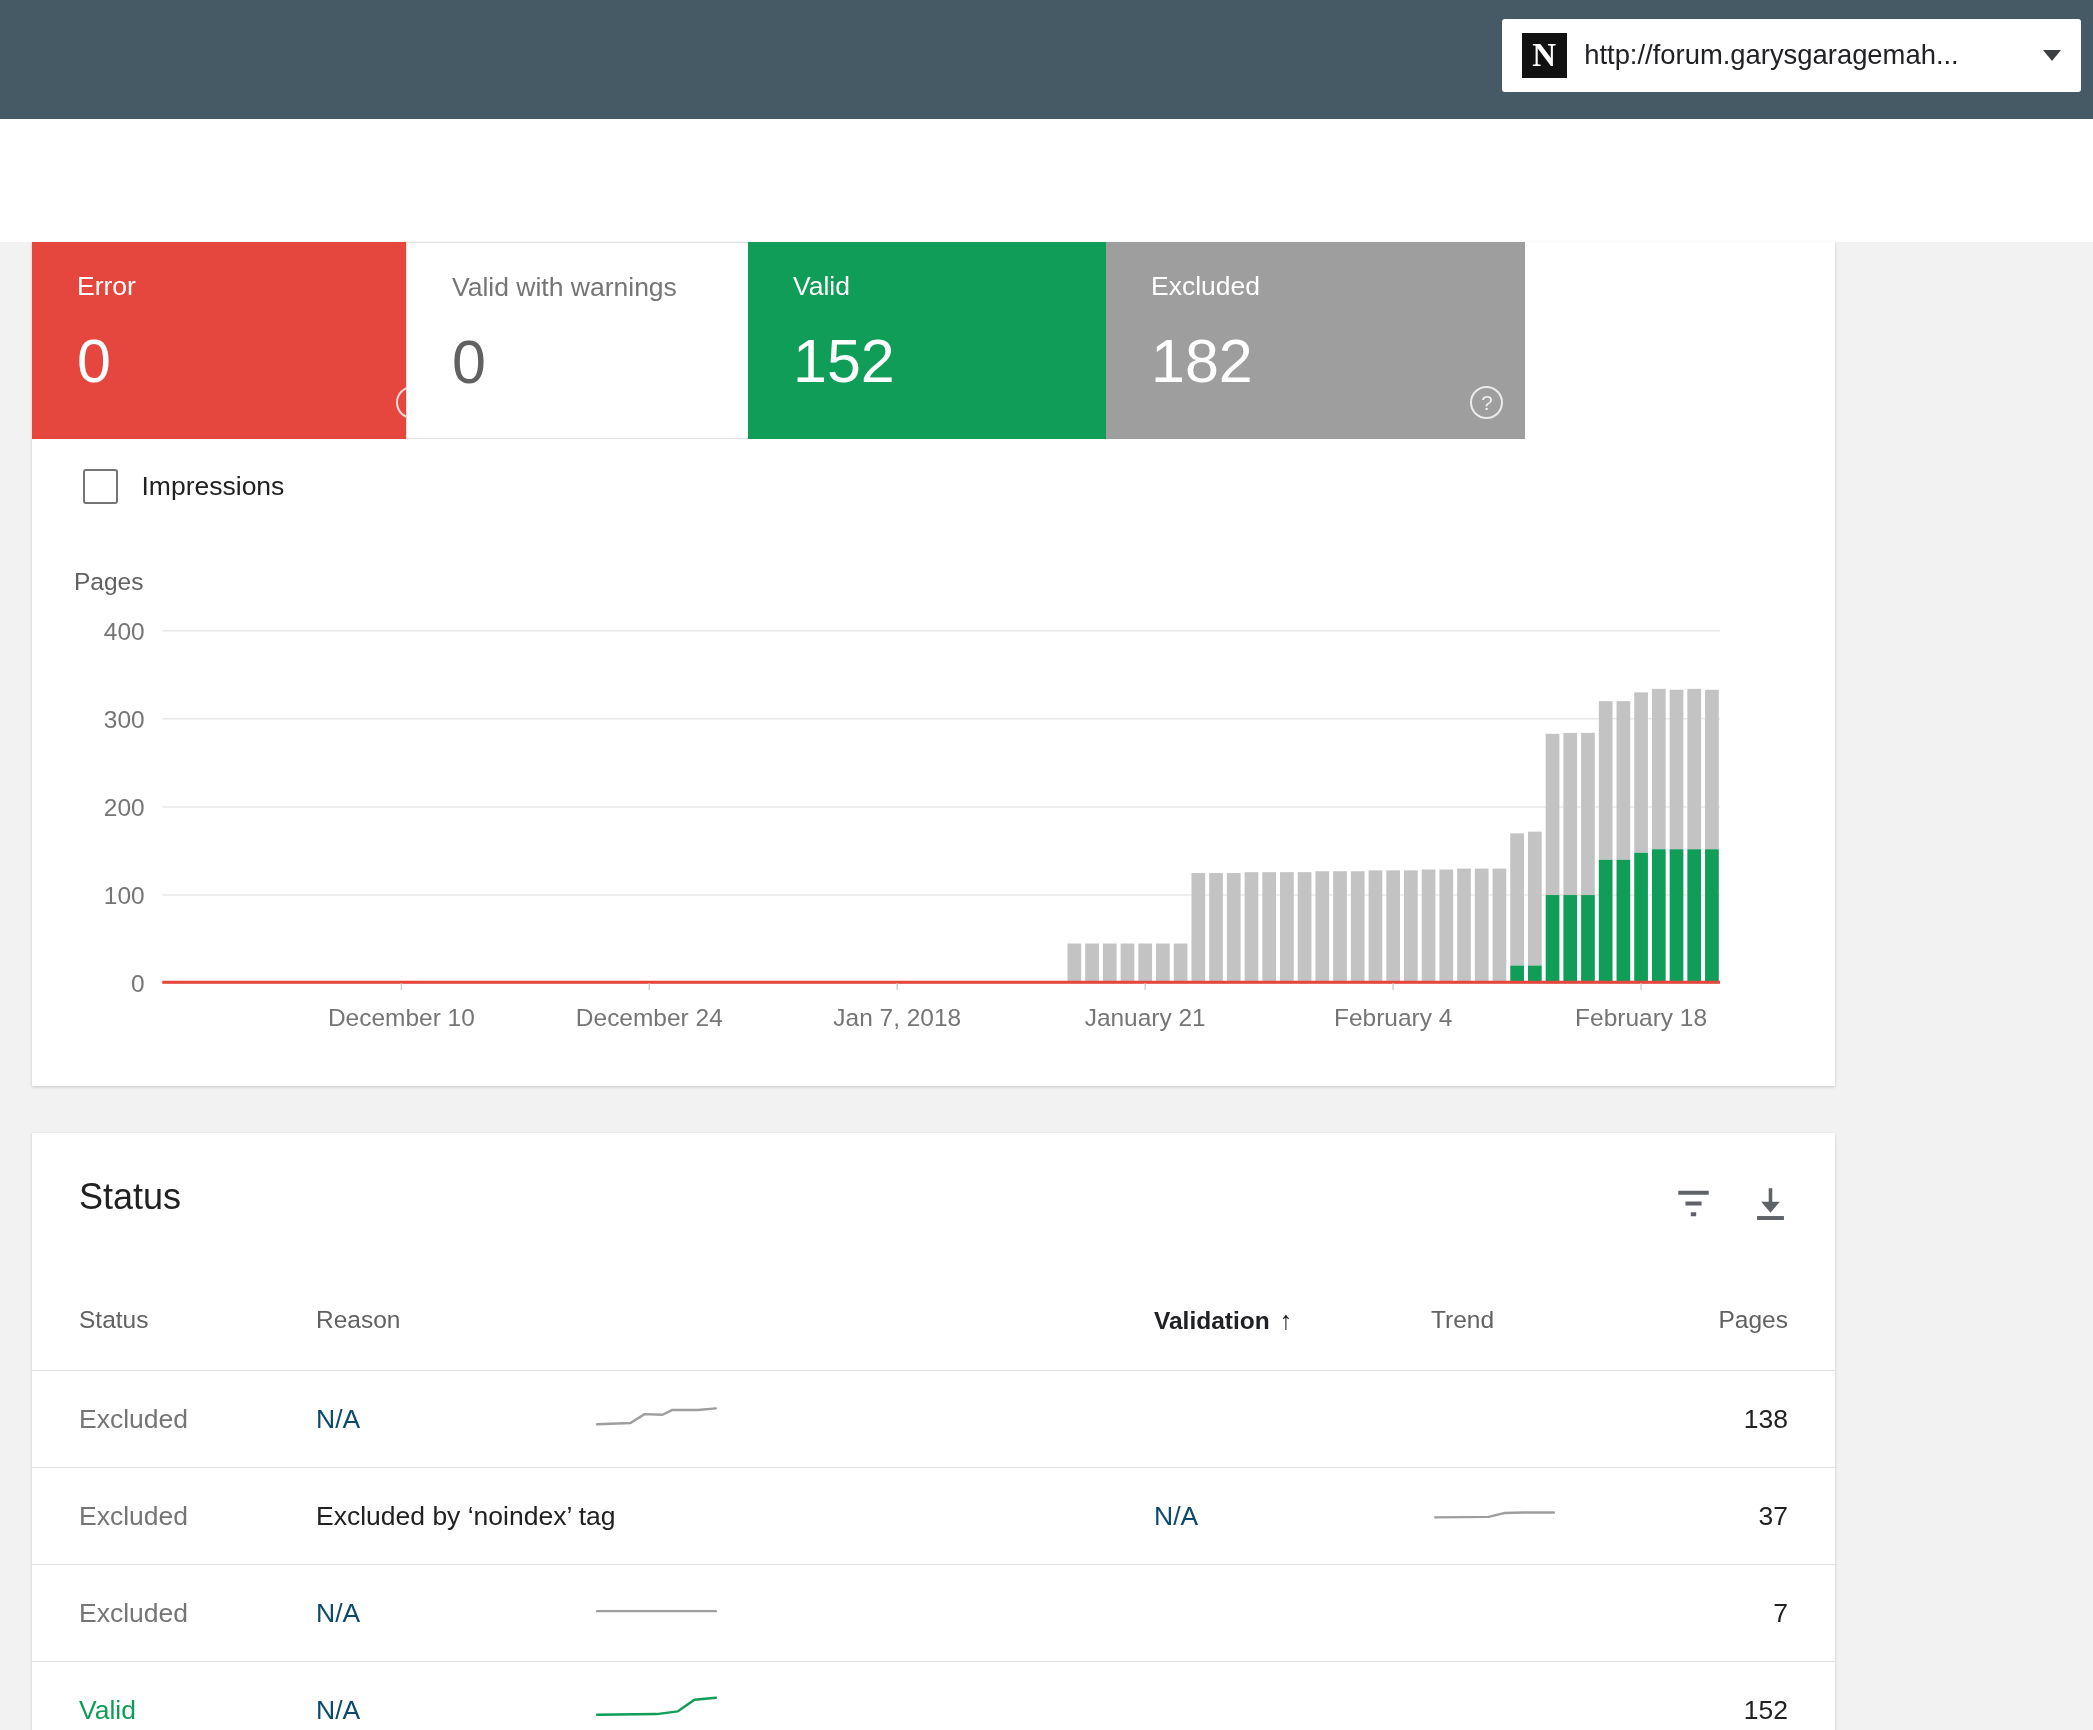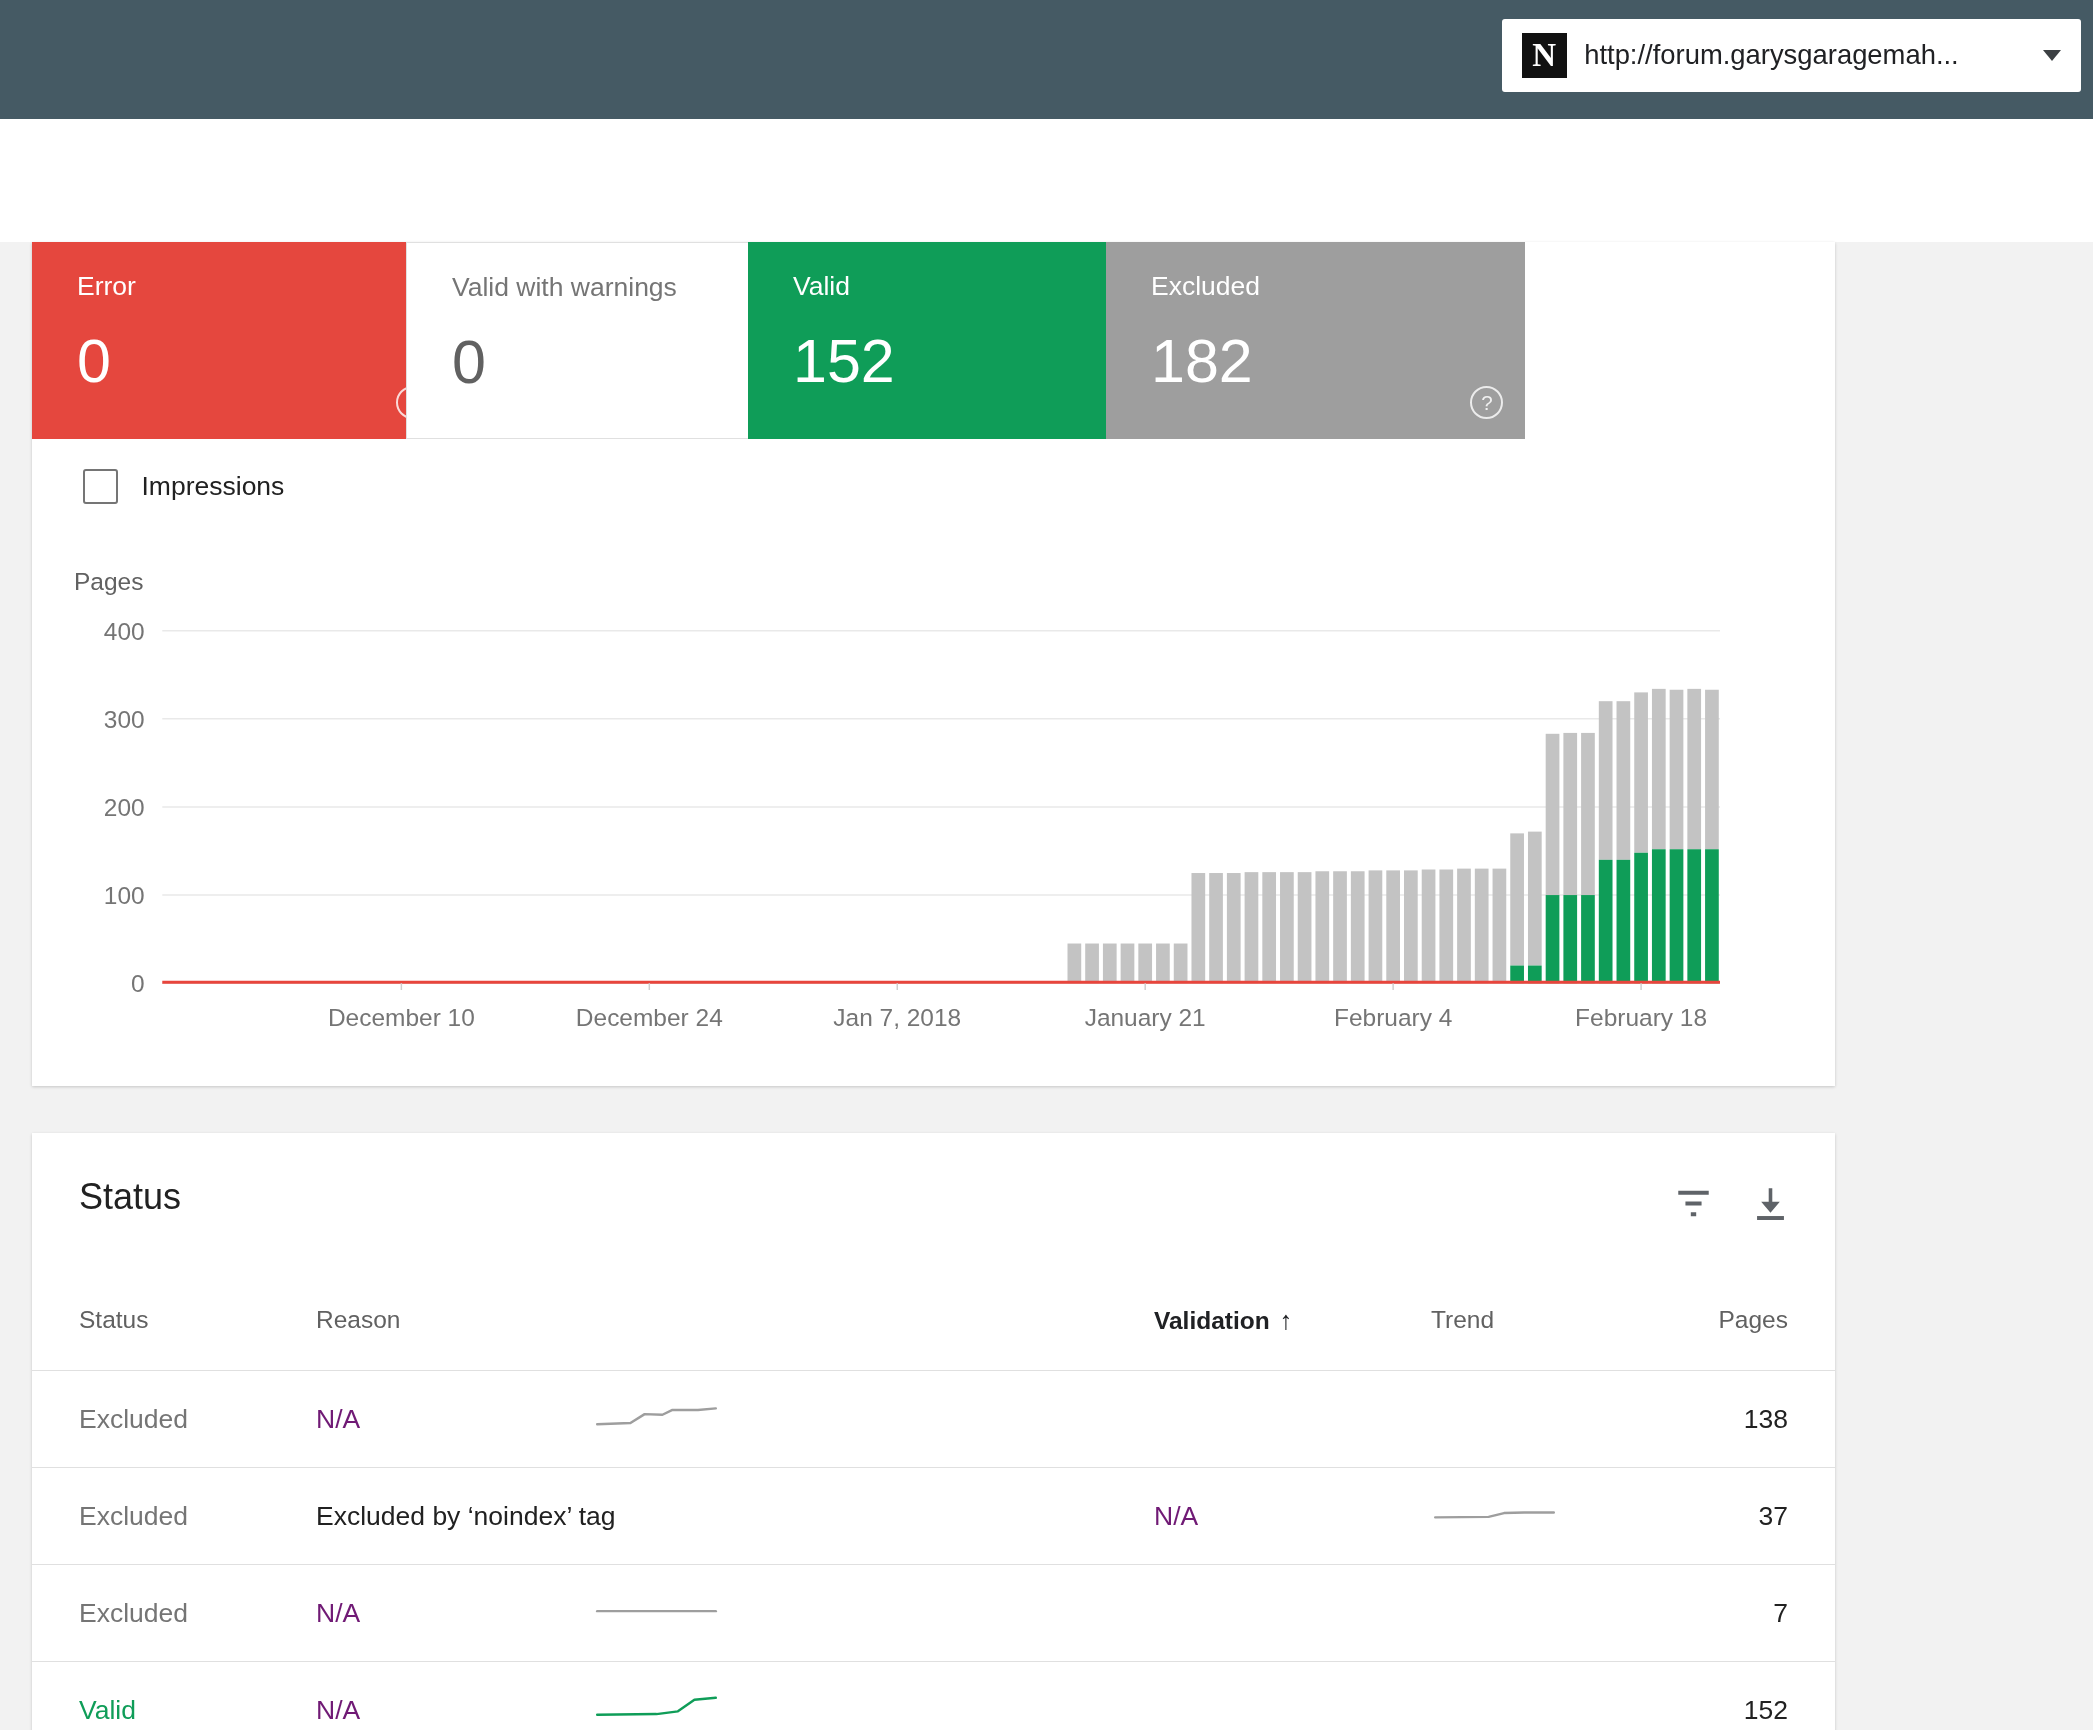--- a/index.html
+++ b/index.html
@@ -50,21 +50,21 @@
   .panel-icon{position:absolute;top:49px;width:43px;height:43px;cursor:pointer;}
   .icon-filter{right:120px;}
   .icon-download{right:43px;}
 
   .stable{position:absolute;left:0;top:137px;width:1803px;}
   .trow,.thead{display:flex;align-items:center;padding:0 47px;box-sizing:border-box;border-bottom:1px solid #e0e0e0;}
   .thead{height:101px;font-size:24.5px;color:#616161;}
   .trow{height:97px;font-size:26.5px;cursor:pointer;}
   .c-status{width:237px;}
   .c-reason{width:838px;color:#212121;}
-  .c-val{width:277px;color:#701a75;}
+  .c-val{width:277px;color:#0c4a6e;}
   .c-trend{width:215px;}
   .c-pages{flex:1;text-align:right;color:#212121;}
   .thead .c-reason,.thead .c-pages{color:#616161;}
   .thead .c-val{color:#9e9e9e;}
   .thead .sorted{color:#202124;font-weight:bold;}
   .thead .arrow{margin-left:9.8px;font-size:25.5px;color:#202124;font-weight:normal;}
   .muted{color:#757575;}
   .green{color:#0f9d58;}
 </style>
 </head>

